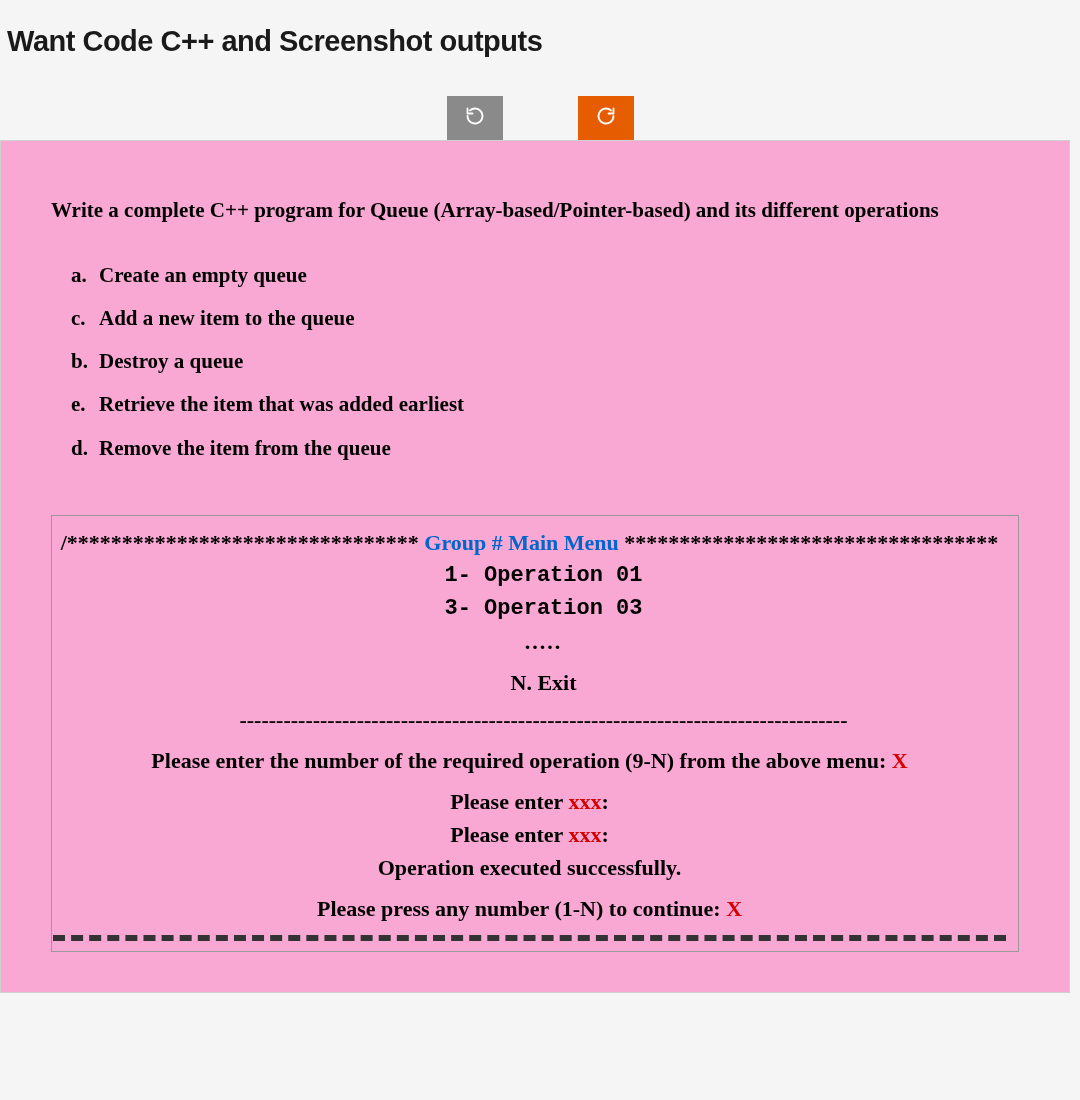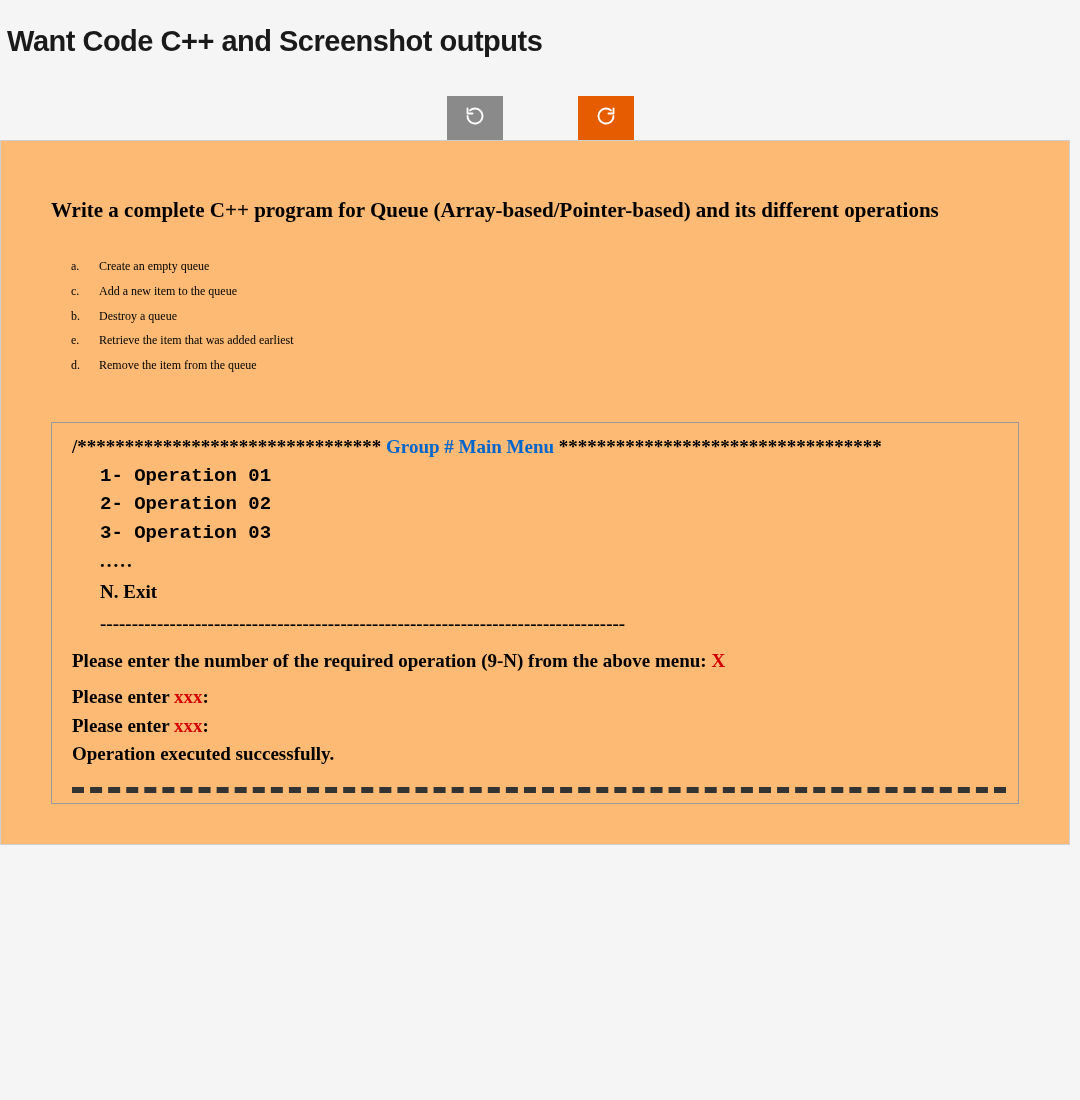--- a/index.html
+++ b/index.html
@@ -29,66 +29,67 @@
       height: 44px;
       display: flex;
       align-items: center;
       justify-content: center;
       cursor: pointer;
     }
     .tool-undo { background: #8a8a8a; }
     .tool-redo { background: #e65c00; }
     .tool-btn svg { width: 20px; height: 20px; }
     .content-card {
-      background: #fdba74;
+      background: #f9a8d4;
       border: 1px solid #d0d0d0;
       margin: 0 10px 0 0;
       padding: 55px 50px 40px 50px;
       font-family: "Times New Roman", Times, serif;
       color: #000;
     }
     .instruction {
       font-size: 21px;
       font-weight: bold;
       line-height: 1.35;
       margin-bottom: 30px;
     }
     .op-list {
       list-style: none;
       margin-left: 20px;
       margin-bottom: 45px;
     }
     .op-list li {
-      font-size: 12px;
-      font-weight: normal;
+      font-size: 21px;
+      font-weight: bold;
       line-height: 2.05;
     }
     .op-marker {
       display: inline-block;
       width: 28px;
     }
     .subheading {
       font-size: 22px;
       font-weight: bold;
       margin-bottom: 18px;
     }
     .output-box {
       border: 1px solid #999;
-      padding: 10px 12px 10px 20px;
+      padding: 10px 12px 10px 1px;
       font-family: "Times New Roman", Times, serif;
-      font-size: 19px;
+      font-size: 22px;
       font-weight: bold;
       line-height: 1.5;
       color: #000;
+      text-align: center;
     }
     .output-box .stars { color: #000; }
     .output-box .menu-title { color: #0066cc; }
     .menu-items { margin-left: 28px; font-family: Liberation Mono, monospace; }
     .dots { margin-left: 28px; letter-spacing: 2px; }
-    .n-exit { margin-left: 28px; margin-top: 2px; }
+    .n-exit { margin-left: 28px; margin-top: 8px; }
     .dashed-sep {
       margin-left: 28px;
       letter-spacing: 0;
       font-weight: bold;
       margin-top: 4px;
       margin-bottom: 8px;
       overflow: hidden;
       white-space: nowrap;
     }
     .red { color: #d40000; }
@@ -144,34 +145,36 @@
       <span class="op-marker">d.</span><span>Remove the item from the queue</span>
     </li>
   </ul>
 
 
   <div class="output-box">
     <div>
       <span class="stars">/********************************</span><span class="menu-title"> Group # Main Menu </span><span class="stars">**********************************</span>
     </div>
     <div class="menu-items">1- Operation 01</div>
-    <div class="menu-items">2- Operation 02</div>
     <div class="menu-items">3- Operation 03</div>
     <div class="dots">.....</div>
     <div class="n-exit">N. Exit</div>
     <div class="dashed-sep">-----------------------------------------------------------------------------------</div>
 
     <div>
       <span>Please enter the number of the required operation (9-N) from the above menu: </span><span class="red">X</span>
     </div>
     <div class="spacer-sm"></div>
     <div>
       <span>Please enter </span><span class="red">xxx</span><span>:</span>
     </div>
     <div>
       <span>Please enter </span><span class="red">xxx</span><span>:</span>
     </div>
     <div>Operation executed successfully.</div>
     <div class="spacer-sm"></div>
+    <div>
+      <span>Please press any number (1-N) to continue: </span><span class="red">X</span>
+    </div>
     <hr class="bottom-dash">
   </div>
 
 </div>
 
 </body></html>

